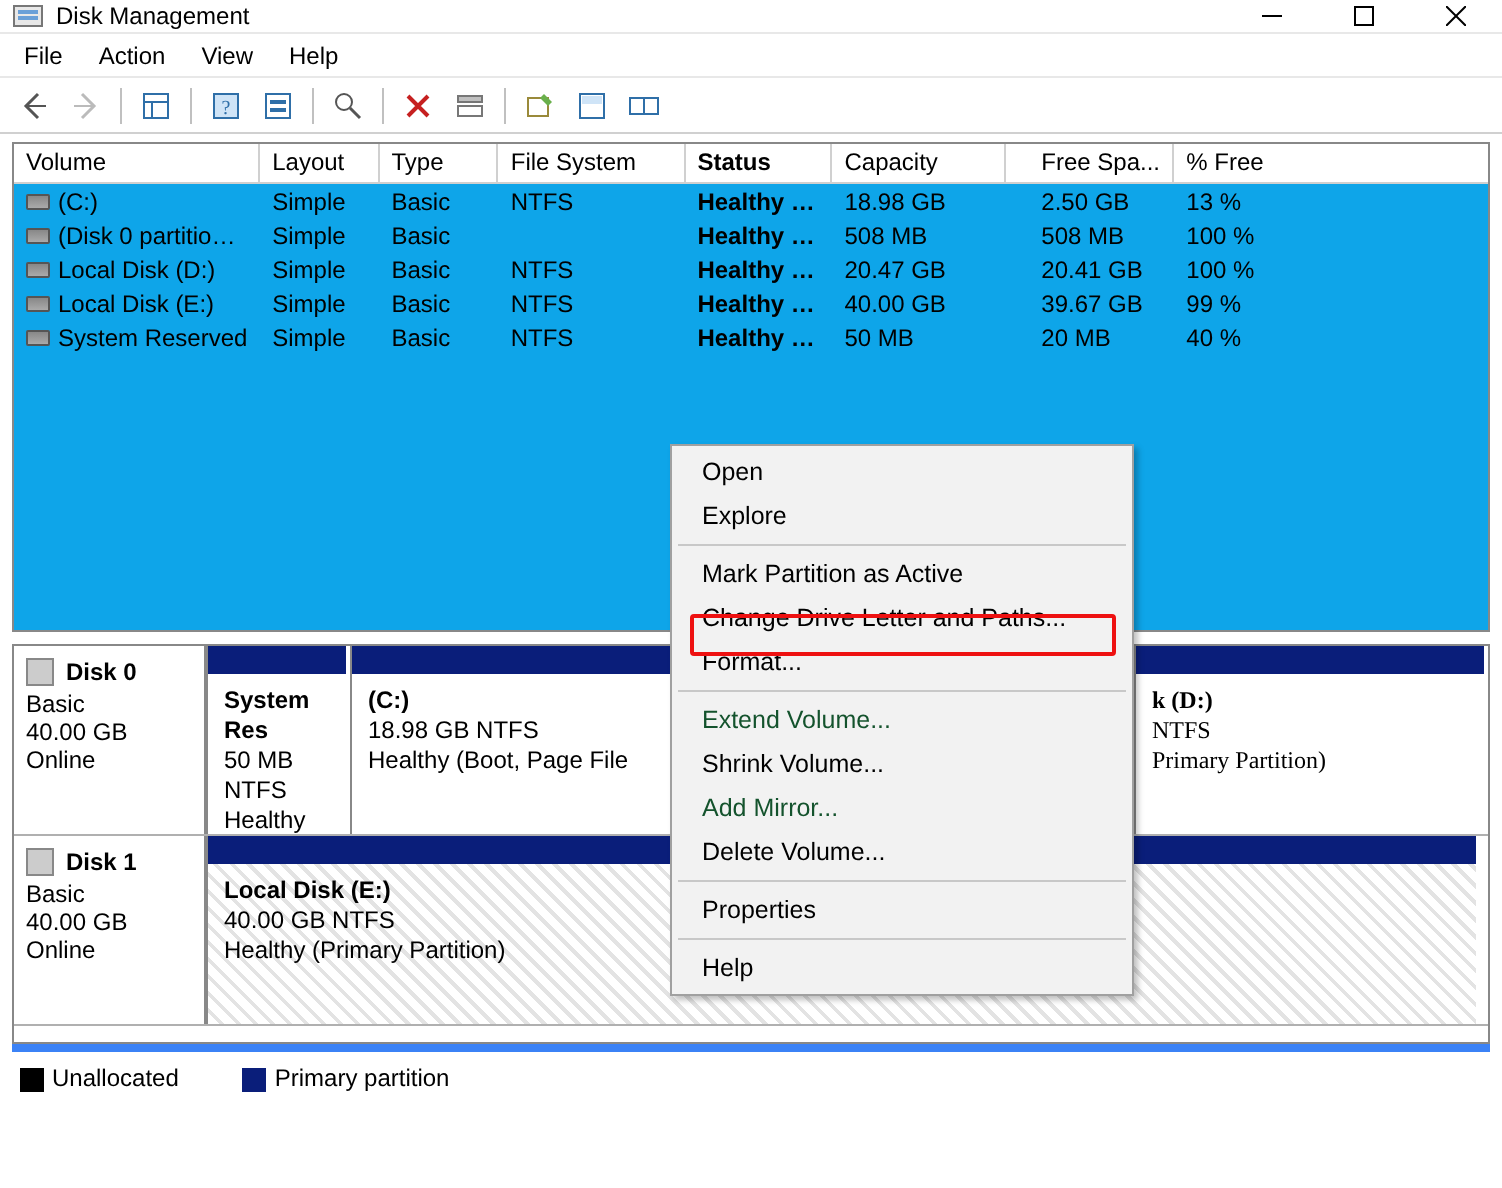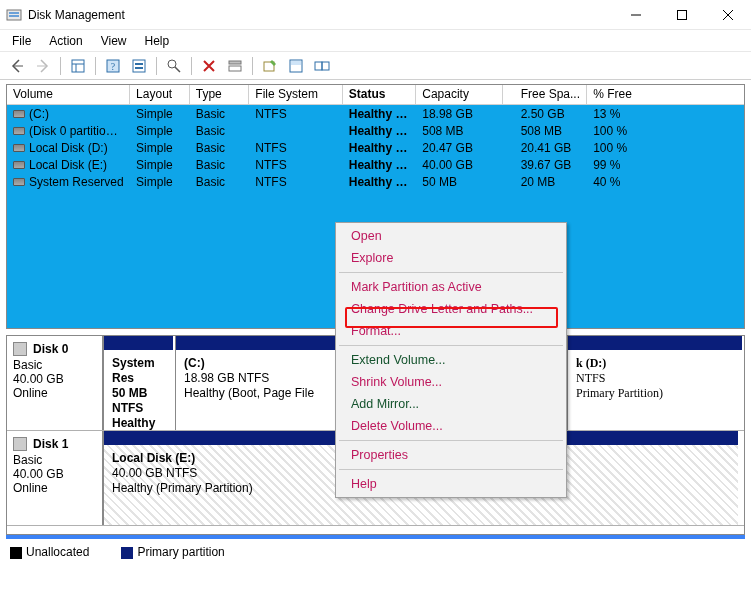--- a/index.html
+++ b/index.html
@@ -11,21 +11,21 @@
     color: #000;
     width: 751px;
     height: 594px;
     overflow: hidden;
     position: relative;
   }
   .titlebar {
     display: flex;
     align-items: center;
     justify-content: space-between;
-    height: 30px;
+    height: 17px;
     padding: 0 0 0 6px;
     border-bottom: 1px solid #e8e8e8;
   }
   .titlebar-left { display: flex; align-items: center; gap: 6px; }
   .app-icon {
     width: 16px; height: 16px;
     display: inline-flex; align-items: center; justify-content: center;
   }
   .app-icon svg { width: 16px; height: 16px; }
   .title-text { font-size: 12px; }
@@ -183,21 +183,21 @@
     width: 232px;
     background: #f2f2f2;
     border: 1px solid #a0a0a0;
     box-shadow: 2px 2px 3px rgba(0,0,0,0.25);
     padding: 2px 1px;
     z-index: 50;
   }
   .cm-item {
     padding: 4px 14px;
     font-size: 12.5px;
-    color: #be185d;
+    color: #000000;
   }
   .cm-item.disabled { color: #14532d; }
   .cm-sep {
     height: 1px;
     background: #c8c8c8;
     margin: 3px 2px;
   }
   .highlight-box {
     position: absolute;
     border: 2px solid #e11;
@@ -391,21 +391,21 @@
 
   <div class="disk-map" id="disk-map">
       <div class="disk-row">
         <div class="disk-label">
           <div style="margin-bottom:2px"><span class="disk-chip"></span><b>Disk 0</b></div>
           <div>Basic</div>
           <div>40.00 GB</div>
           <div>Online</div>
         </div>
         <div class="disk-graphic">
-          <div class="part" style="width: 70px; font-weight: bold;">
+          <div class="part" style="width: 70px;">
             <div class="part-bar"></div>
             <div class="part-body">
               <div><b>System Res</b></div>
               <div>50 MB NTFS</div>
               <div>Healthy (Sys</div>
             </div>
           </div>
           <div class="part" style="width: 390px;">
             <div class="part-bar"></div>
             <div class="part-body">

